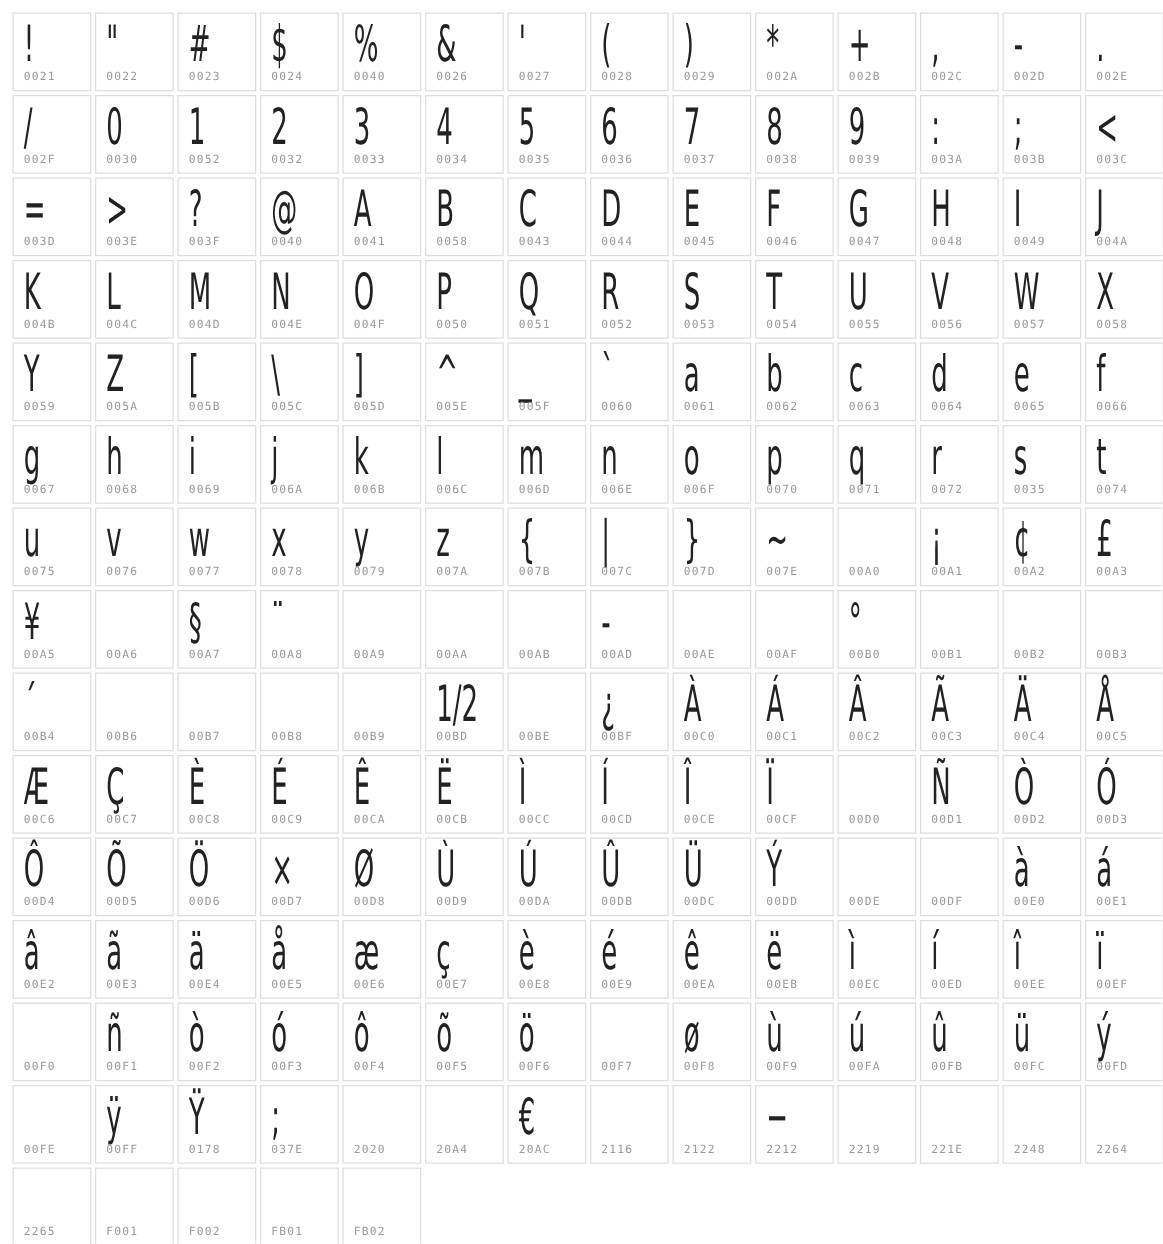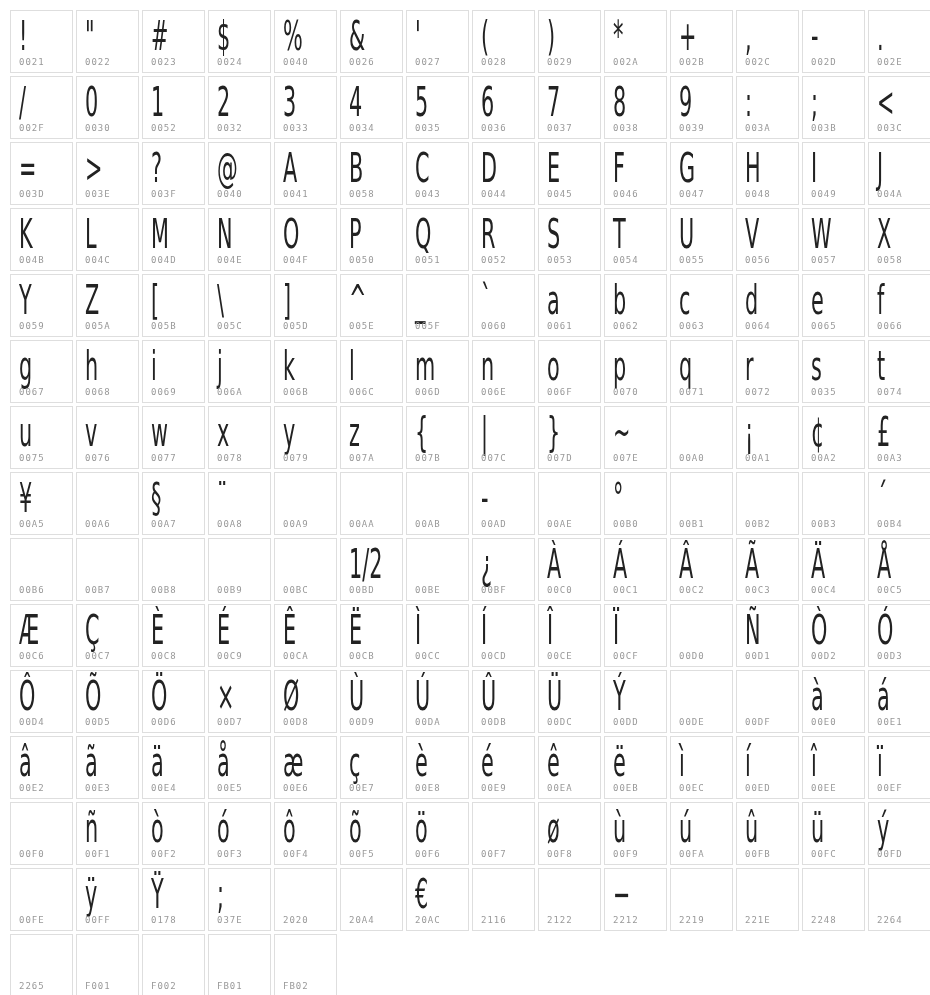--- a/index.html
+++ b/index.html
@@ -574,20 +574,25 @@
     <span class="glyph">-</span>
 
     <span class="code">00AD</span>
   </div>
       <div class="cell">
     <span class="glyph"></span>
 
     <span class="code">00AE</span>
   </div>
       <div class="cell">
+    <span class="glyph"></span>
+
+    <span class="code">00AF</span>
+  </div>
+      <div class="cell">
     <span class="glyph">°</span>
 
     <span class="code">00B0</span>
   </div>
       <div class="cell">
     <span class="glyph"></span>
 
     <span class="code">00B1</span>
   </div>
       <div class="cell">
@@ -617,25 +622,20 @@
   </div>
       <div class="cell">
     <span class="glyph"></span>
 
     <span class="code">00B8</span>
   </div>
       <div class="cell">
     <span class="glyph"></span>
 
     <span class="code">00B9</span>
-  </div>
-      <div class="cell">
-    <span class="glyph"></span>
-
-    <span class="code">00BC</span>
   </div>
       <div class="cell">
     <span class="glyph">1/2</span>
 
     <span class="code">00BD</span>
   </div>
       <div class="cell">
     <span class="glyph"></span>
 
     <span class="code">00BE</span>

